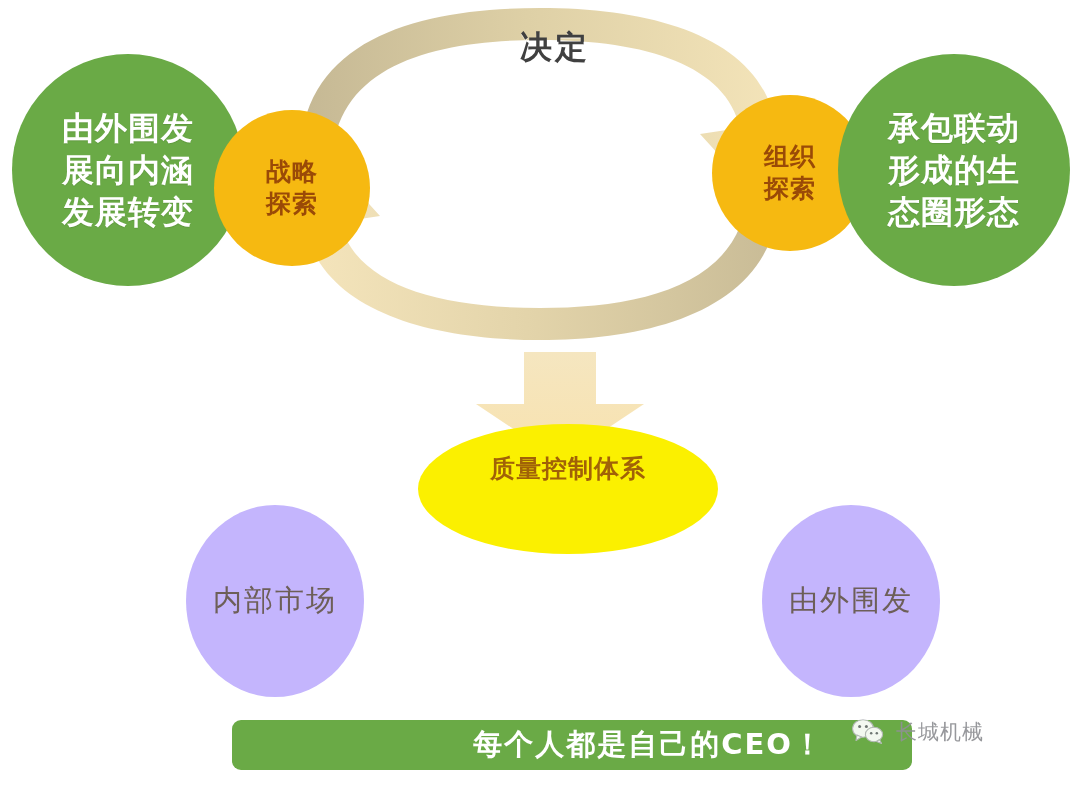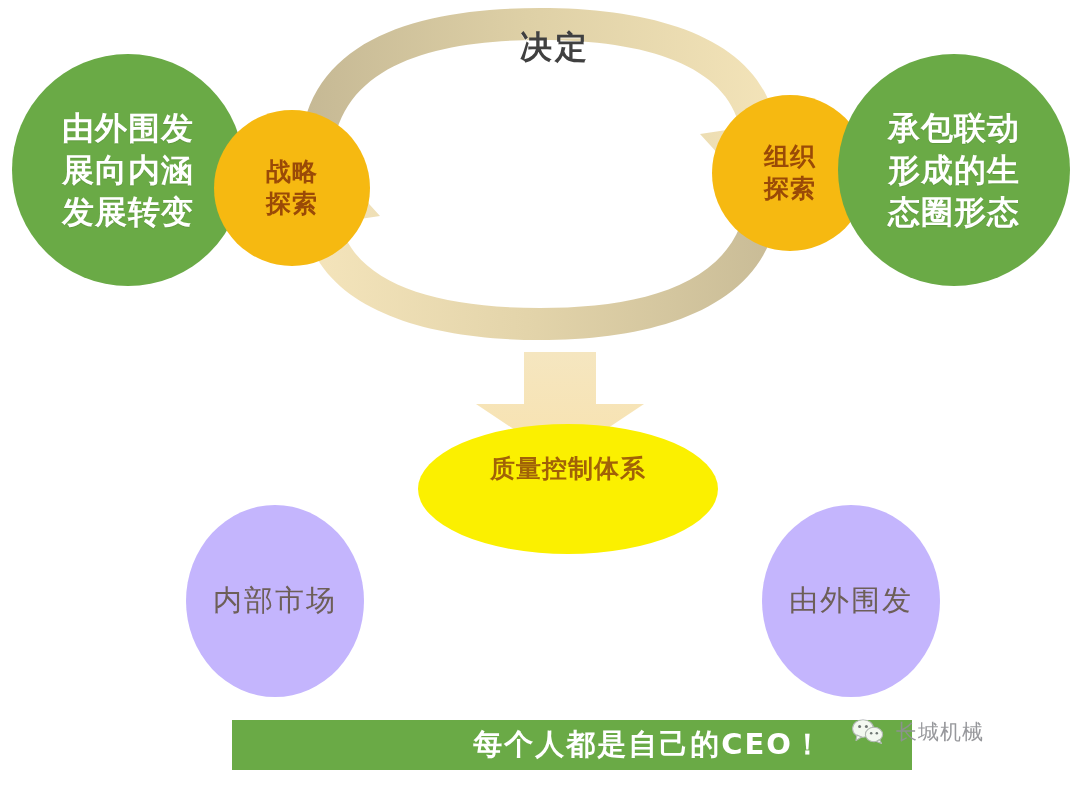--- a/index.html
+++ b/index.html
@@ -130,20 +130,21 @@
     background: #6aaa46;
     color: #ffffff;
     font-size: 29px;
     font-weight: bold;
     letter-spacing: 2px;
     display: flex;
     align-items: center;
     justify-content: flex-end;
     padding-right: 88px;
     box-sizing: border-box;
+    border-radius: 9px;
   }
 
   
   #watermark {
     position: absolute;
     left: 852px; top: 718px;
     display: flex;
     align-items: center;
     gap: 12px;
     opacity: 0.92;

